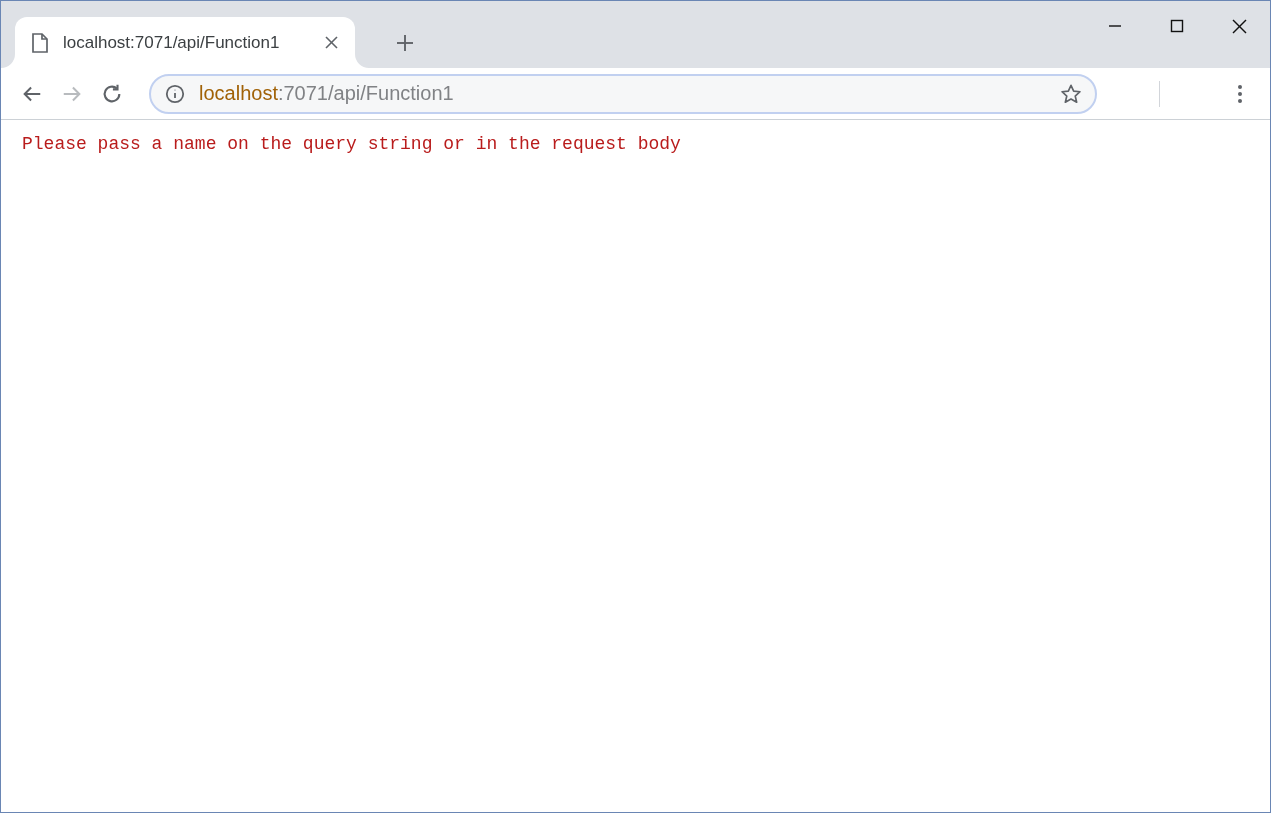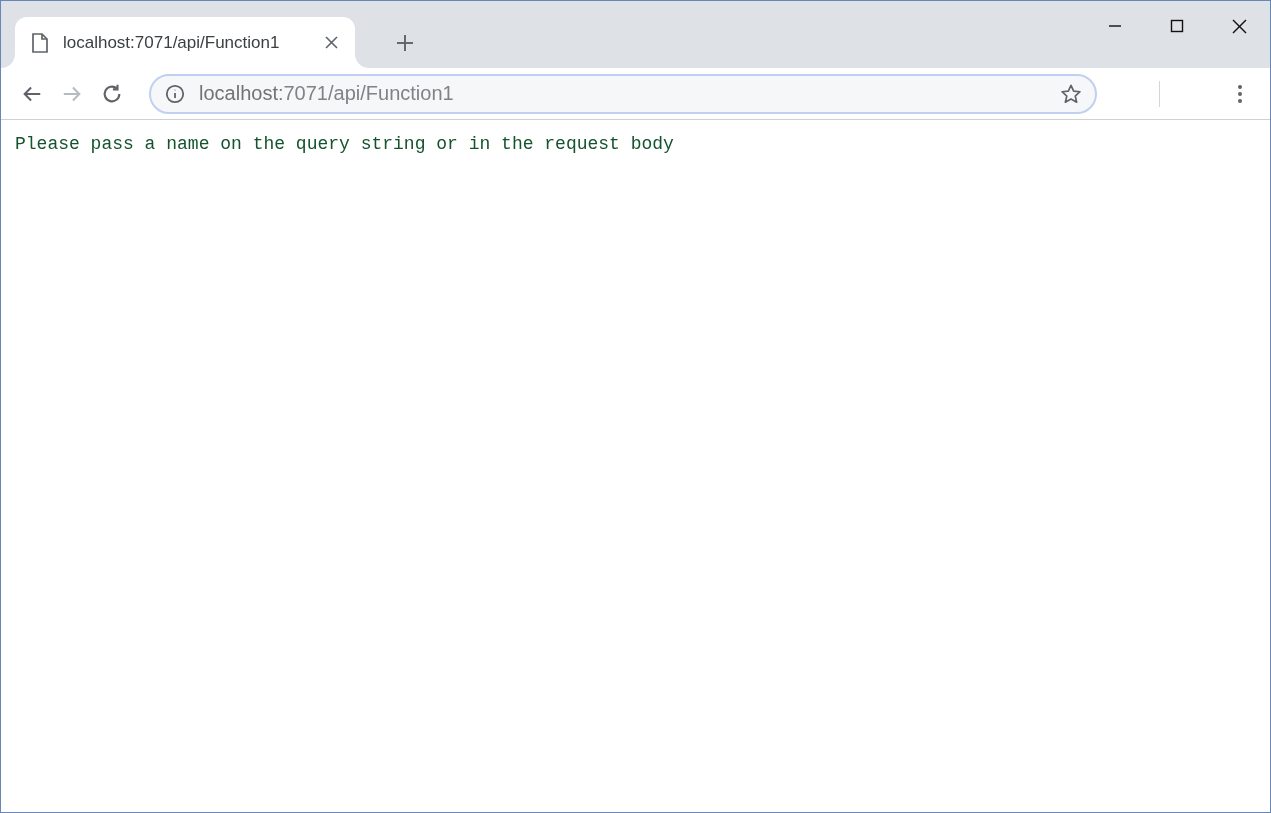--- a/index.html
+++ b/index.html
@@ -120,21 +120,21 @@
   }
   .info-icon { color: #5f6368; display: flex; }
   .url-text {
     margin-left: 14px;
     font-size: 20px;
     color: #808285;
     flex: 1 1 auto;
     white-space: nowrap;
     overflow: hidden;
   }
-  .url-host { color: #737373; }
+  .url-host { color: #a16207; }
   .star-btn {
     width: 28px; height: 28px;
     display: flex; align-items: center; justify-content: center;
     color: #5f6368;
     cursor: pointer;
   }
   .vdiv {
     width: 1px; height: 26px; background: #d2d5da;
     margin: 0 10px 0 50px;
   }
@@ -143,22 +143,23 @@
     display: flex; align-items: center; justify-content: center;
     color: #5f6368;
     cursor: pointer;
     margin-left: 44px;
   }
   
   .content {
     padding: 14px 14px;
     font-family: "Consolas", "Courier New", monospace;
     font-size: 18px;
-    color: #14532d;
+    color: #b91c1c;
     white-space: pre;
+    margin-left: 7px;
   }
 </style>
 </head>
 <body>
 
 <div class="title-bar">
   <div class="tab">
     <span class="file-icon">
       <svg width="18" height="20" viewBox="0 0 18 20" fill="none" stroke="currentColor" stroke-width="1.7">
         <path d="M2 1 H11 L16 6 V19 H2 Z"></path>

